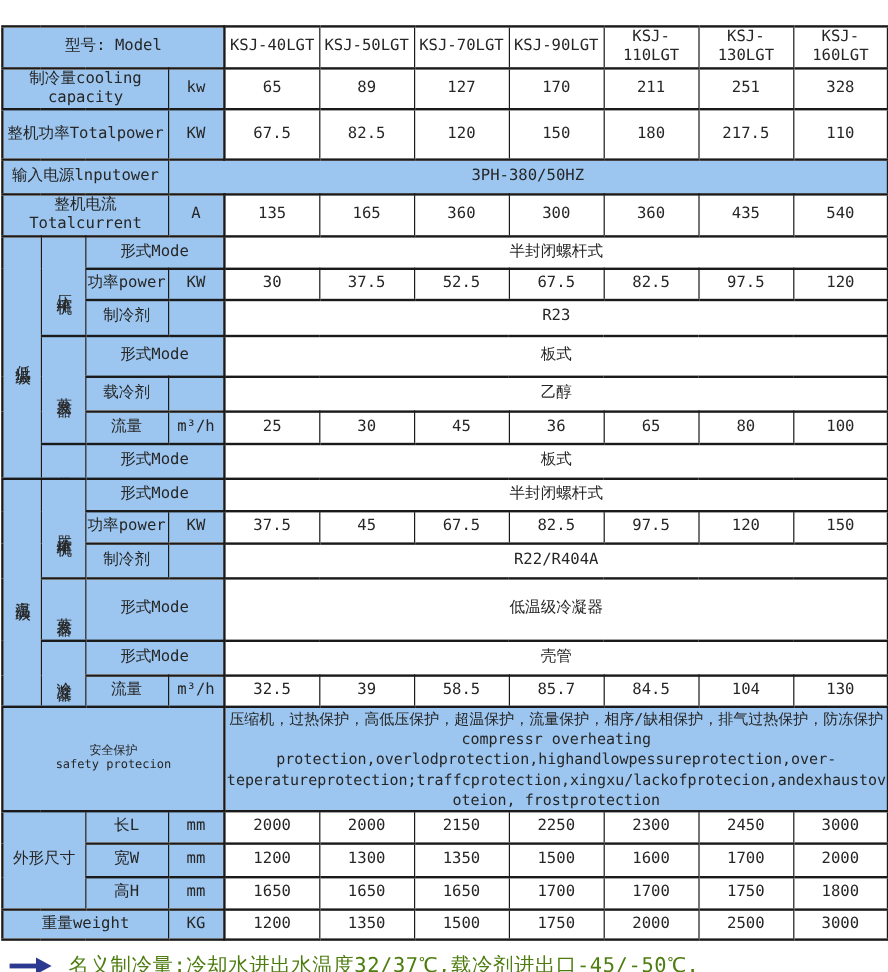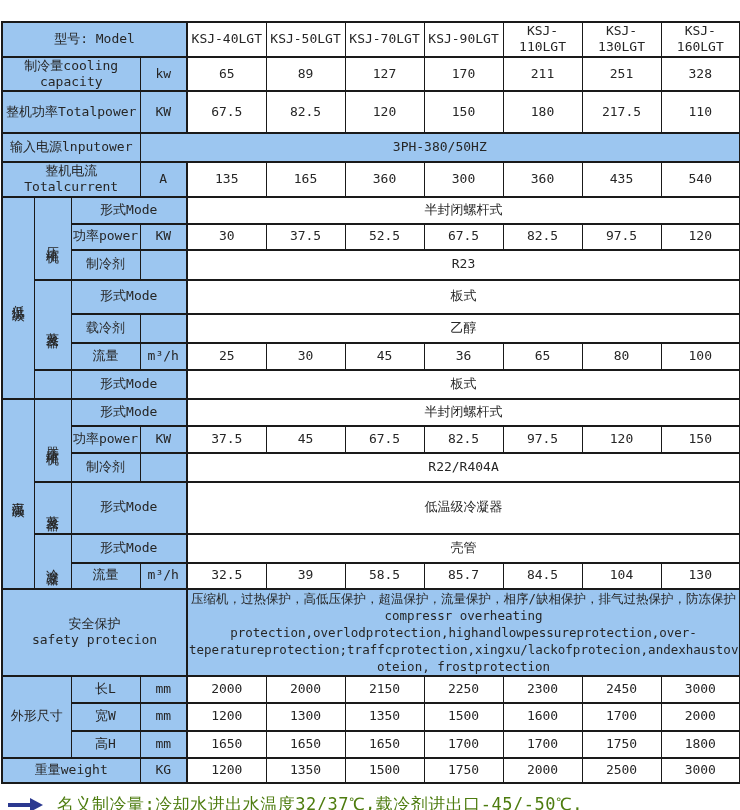--- a/index.html
+++ b/index.html
@@ -38,21 +38,21 @@
     text-orientation: upright;
     letter-spacing: 2px;
     line-height: 1;
   }
   .vert.tight { letter-spacing: 0px; }
   td.safety-text {
     font-size: 12.5px;
     line-height: 17px;
     white-space: pre-line;
   }
-  td.safety-label { font-size: 13px; }
+  td.safety-label { font-size: 10px; }
   .note {
     display: flex;
     align-items: center;
     margin: 9px 0 0 8px;
     height: 24px;
   }
   .note-arrow { display: inline-flex; align-items: center; }
   .note-arrow .bar {
     display: inline-block;
     width: 22px; height: 4px;

